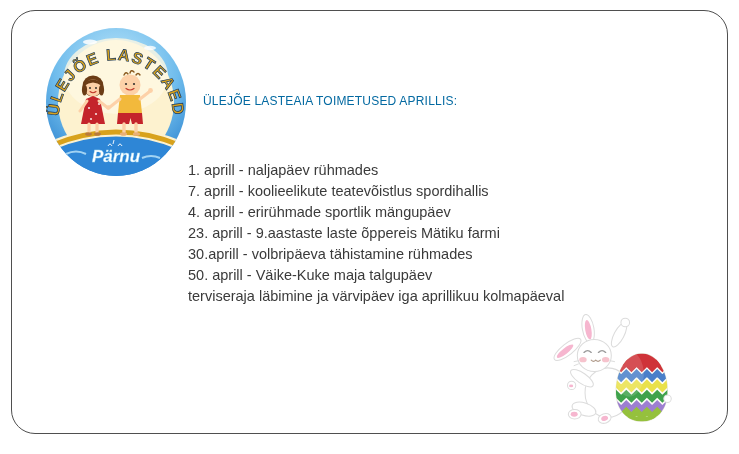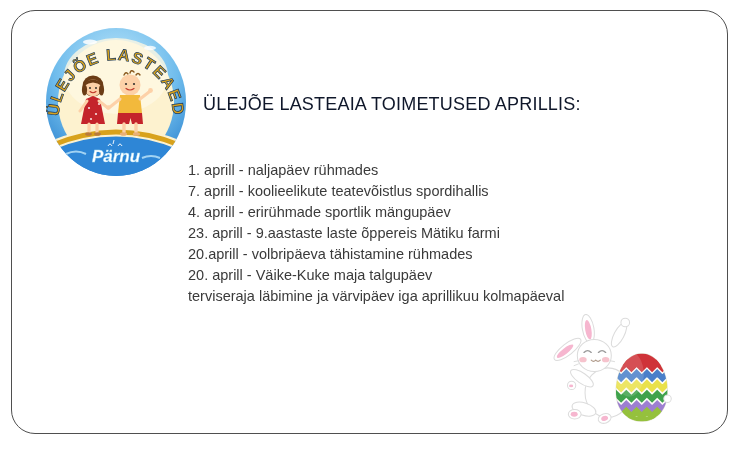--- a/index.html
+++ b/index.html
@@ -7,21 +7,21 @@
     position:relative;width:739px;height:454px;background:#ffffff;
     font-family:"Liberation Sans",sans-serif;overflow:hidden;
   }
   .frame{
     position:absolute;left:11px;top:10px;width:715px;height:422px;
     border:1px solid #4f4f4f;border-radius:24px;background:transparent;
   }
   .logo{position:absolute;left:46px;top:28px;width:140px;height:148px;}
   .page-title{
     position:absolute;left:203px;top:94px;width:480px;
-    font-size:18px;color:#0f172a;letter-spacing:.2px;white-space:nowrap;
+    font-size:12px;color:#0369a1;letter-spacing:.2px;white-space:nowrap;
   }
   .events{
     position:absolute;left:188px;top:160px;width:500px;
     font-size:14.5px;line-height:21px;color:#3a3a3a;
   }
   .event-line{white-space:nowrap;}
   .bunny-wrap{position:absolute;left:551px;top:314px;width:132px;height:116px;}
   svg text{font-family:"Liberation Sans",sans-serif;}
 </style>
 </head>
@@ -113,22 +113,22 @@
     <path d="M 62,118 q 2,-4 4,0 M 67,116 l 1,-4 M 72,118 q 2,-4 4,0" stroke="#ffffff" stroke-width="1" fill="none" opacity="0.9"></path>
   </svg>
 
   <div class="page-title">ÜLEJÕE LASTEAIA TOIMETUSED APRILLIS:</div>
 
   <div class="events">
     <div class="event-line">1. aprill - naljapäev rühmades</div>
     <div class="event-line">7. aprill - koolieelikute teatevõistlus spordihallis</div>
     <div class="event-line">4. aprill - erirühmade sportlik mängupäev</div>
     <div class="event-line">23. aprill - 9.aastaste laste õppereis Mätiku farmi</div>
-    <div class="event-line">20.aprill - volbripäeva tähistamine rühmades</div>
-    <div class="event-line">20. aprill - Väike-Kuke maja talgupäev</div>
+    <div class="event-line">30.aprill - volbripäeva tähistamine rühmades</div>
+    <div class="event-line">50. aprill - Väike-Kuke maja talgupäev</div>
     <div class="event-line">terviseraja läbimine ja värvipäev iga aprillikuu kolmapäeval</div>
   </div>
 
   <svg class="bunny-wrap" viewBox="0 0 128 112" aria-hidden="true">
     <g>
 
       <g transform="rotate(-38 16 34)">
         <ellipse cx="16" cy="34" rx="16" ry="5.5" fill="#ffffff" stroke="#dcdcdc" stroke-width="1"></ellipse>
         <ellipse cx="13" cy="34" rx="10" ry="2.8" fill="#f6b6cf"></ellipse>
       </g>

